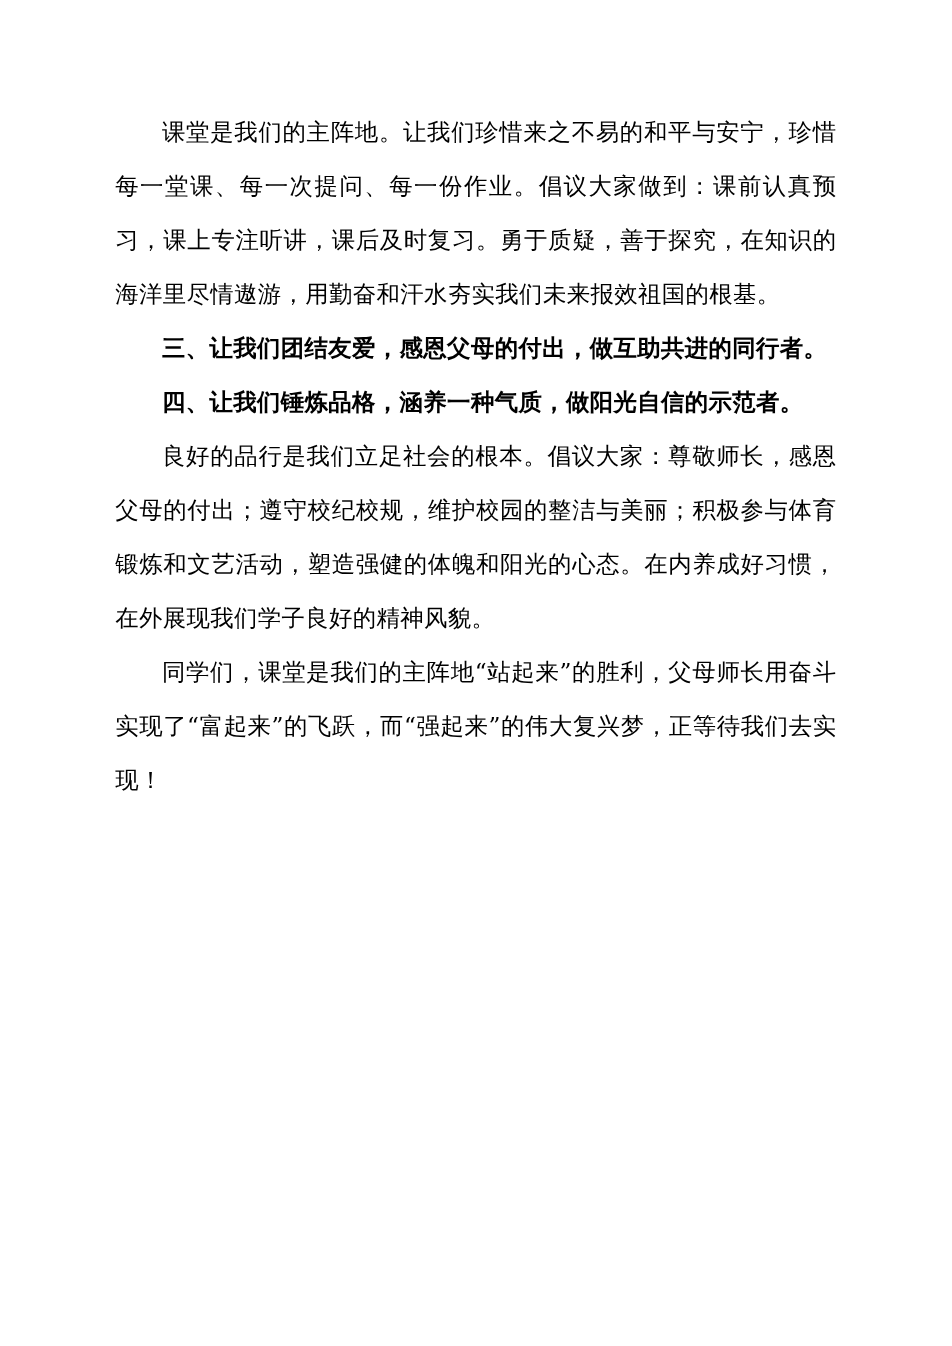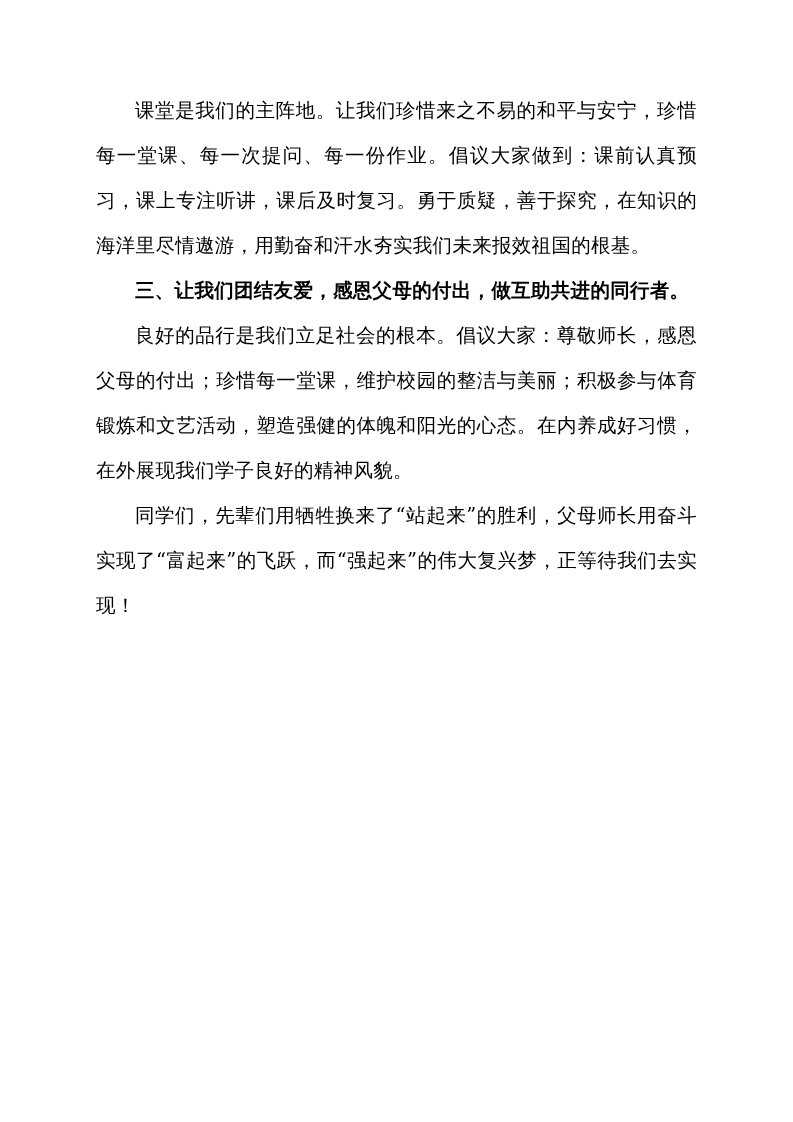--- a/index.html
+++ b/index.html
@@ -42,16 +42,17 @@
     font-weight: normal;
   }
 </style>
 </head>
 <body>
 
 <div class="page">
   <div class="doc-body">
     <p class="para">课堂是我们的主阵地。让我们珍惜来之不易的和平与安宁，珍惜每一堂课、每一次提问、每一份作业。倡议大家做到：课前认真预习，课上专注听讲，课后及时复习。勇于质疑，善于探究，在知识的海洋里尽情遨游，用勤奋和汗水夯实我们未来报效祖国的根基。</p>
     <p class="heading">三、让我们团结友爱，感恩父母的付出，做互助共进的同行者。</p>
-    <p class="para">良好的品行是我们立足社会的根本。倡议大家：尊敬师长，感恩父母的付出；珍惜每一堂课，维护校园的整洁与美丽；积极参与体育锻炼和文艺活动，塑造强健的体魄和阳光的心态。在内养成好习惯，在外展现我们学子良好的精神风貌。</p>
-    <p class="para">同学们，先辈们用牺牲换来了“站起来”的胜利，父母师长用奋斗实现了“富起来”的飞跃，而“强起来”的伟大复兴梦，正等待我们去实现！</p>
+    <p class="heading">四、让我们锤炼品格，涵养一种气质，做阳光自信的示范者。</p>
+    <p class="para">良好的品行是我们立足社会的根本。倡议大家：尊敬师长，感恩父母的付出；遵守校纪校规，维护校园的整洁与美丽；积极参与体育锻炼和文艺活动，塑造强健的体魄和阳光的心态。在内养成好习惯，在外展现我们学子良好的精神风貌。</p>
+    <p class="para">同学们，课堂是我们的主阵地“站起来”的胜利，父母师长用奋斗实现了“富起来”的飞跃，而“强起来”的伟大复兴梦，正等待我们去实现！</p>
   </div>
 </div>
 
 </body></html>

